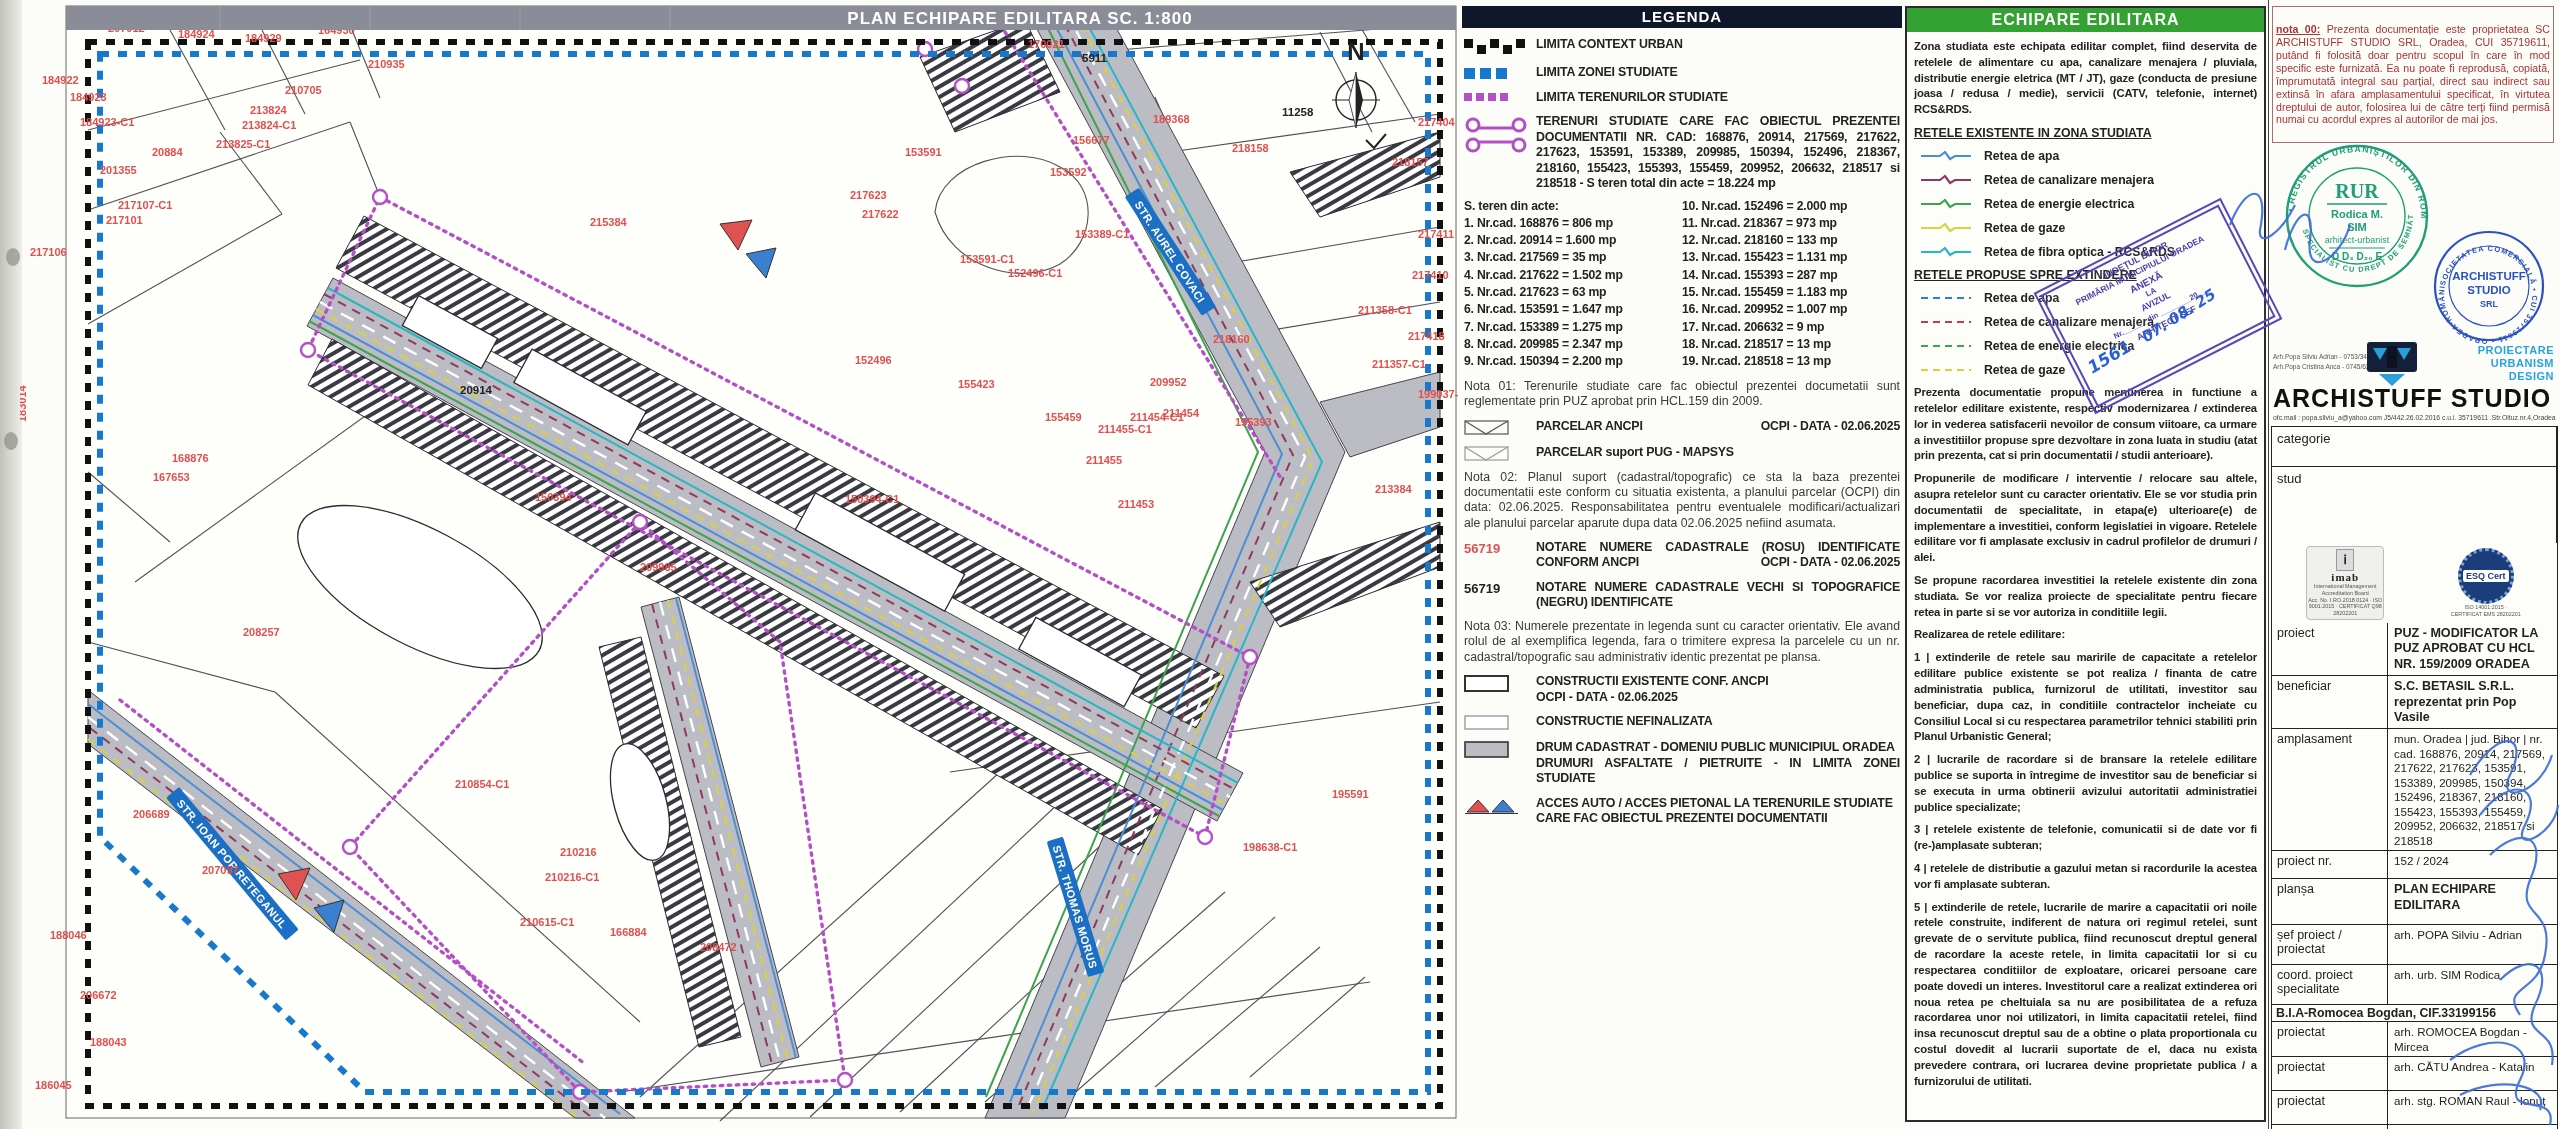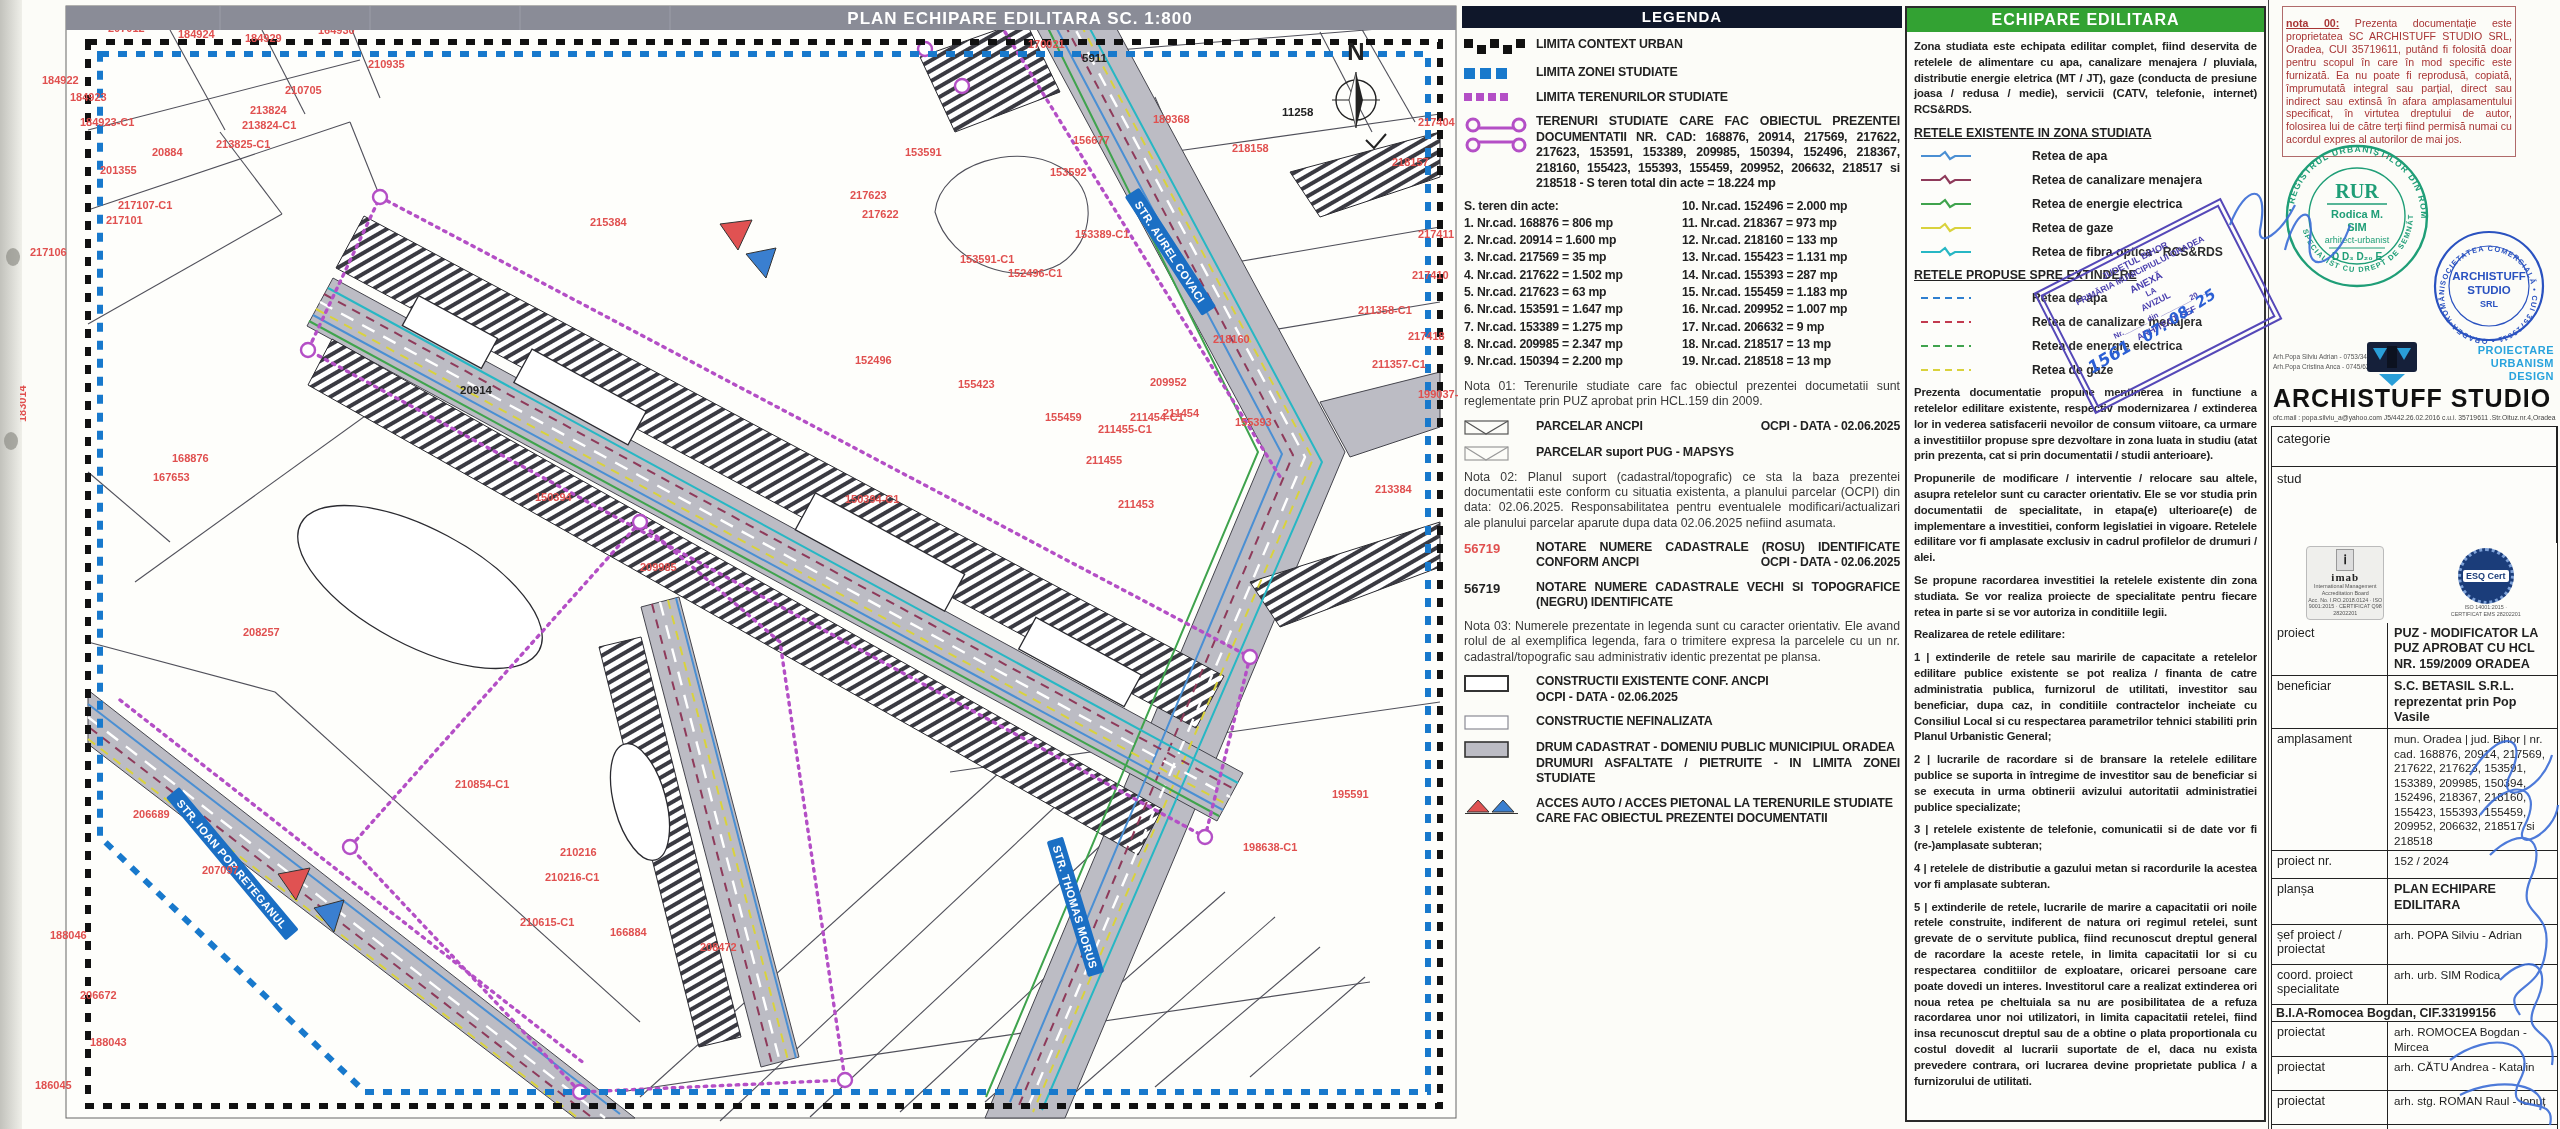--- a/index.html
+++ b/index.html
@@ -31,32 +31,32 @@
   .date-tag{float:right;font:700 12.2px "Liberation Sans",sans-serif;}
   .red-num{color:#e0504f;font:700 13px "Liberation Sans",sans-serif;}
   .blk-num{color:#222;font:700 13px "Liberation Sans",sans-serif;}
   
   #echipare-panel{position:absolute;left:1905px;top:6px;width:361px;height:1116px;
                   border:2px solid #2a2a2a;box-sizing:border-box;padding:0 7px;background:#fdfdfa;}
   #echipare-panel .panel-head{margin:0 -7px;background:#33a233;font-size:16px;height:24px;line-height:24px;}
   .ech-p{font:700 11.3px "Liberation Sans",sans-serif;letter-spacing:-.15px;line-height:1.4;
          text-align:justify;margin:7px 0 0 0;}
   .ech-h{font:700 12.3px "Liberation Sans",sans-serif;margin:8px 0 0 0;text-decoration:underline;}
-  .net-row{display:flex;align-items:center;margin:8px 0 0 6px;height:16px;gap:48px;}
+  .net-row{display:flex;align-items:center;margin:8px 0 0 6px;height:16px;}
   .net-label{font:700 12.2px "Liberation Sans",sans-serif;margin-left:12px;}
   
   #aviz-stamp{position:absolute;left:2058px;top:243px;width:196px;height:122px;
               transform:rotate(-27deg);border:2px solid #5548b8;outline:2px solid #5548b8;outline-offset:3px;
               color:#4a3fae;text-align:center;font-weight:700;background:rgba(255,255,255,.05);z-index:6;}
   #aviz-stamp div{line-height:1.25;}
   .hand{position:absolute;color:#2b5fd4;font-style:italic;font-weight:700;
         font-family:"DejaVu Sans",sans-serif;z-index:7;}
   
   #right-col{position:absolute;left:2268px;top:0;width:292px;height:1129px;border-left:1.5px solid #444;box-sizing:border-box;}
-  #nota00{position:absolute;left:13px;top:6px;width:234px;border:1px solid #b06a6a;padding:10px 3px;
+  #nota00{position:absolute;left:3px;top:6px;width:282px;border:1px solid #b06a6a;padding:16px 3px;
           font:400 10.6px "Liberation Sans",sans-serif;color:#a83535;text-align:justify;line-height:1.22;box-sizing:border-box;}
   #nota00 b{text-decoration:underline;}
   #firm-contacts{position:absolute;left:4px;top:352px;font:400 6.5px "Liberation Sans",sans-serif;color:#555;line-height:1.5;}
   #firm-services{position:absolute;right:6px;top:344px;text-align:right;color:#29a3dd;
                  font:700 11px "Liberation Sans",sans-serif;line-height:1.2;letter-spacing:.5px;}
   #firm-name{position:absolute;left:4px;top:384px;font:700 25px "Liberation Sans",sans-serif;
              letter-spacing:1px;color:#111;}
   #firm-info{position:absolute;left:4px;top:414px;width:284px;font:400 6.8px "Liberation Sans",sans-serif;color:#444;}
   
   #tb{position:absolute;left:2px;top:426px;width:287px;border:1.5px solid #222;box-sizing:border-box;background:#fdfdfa;}

